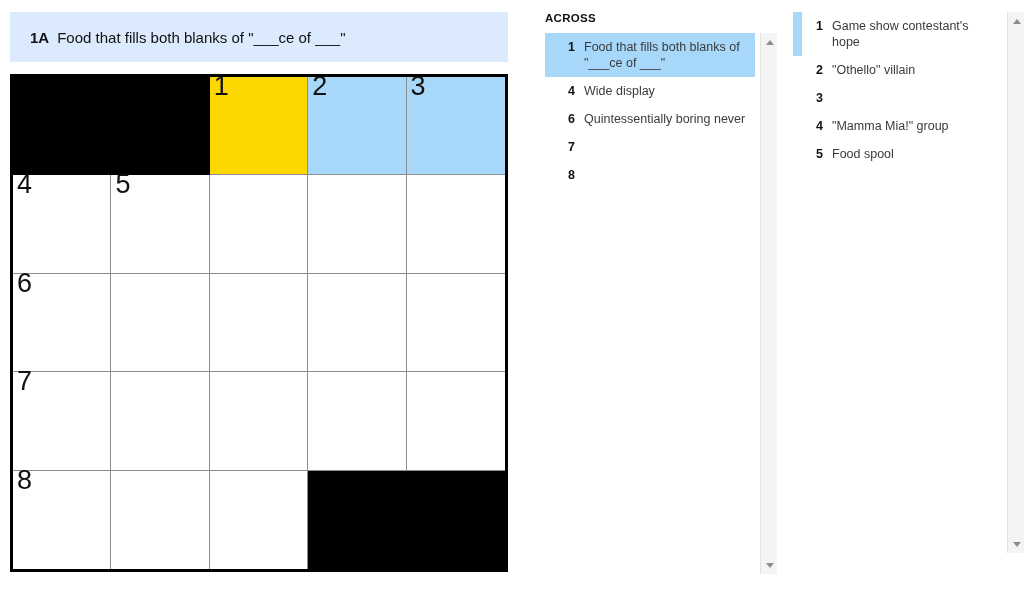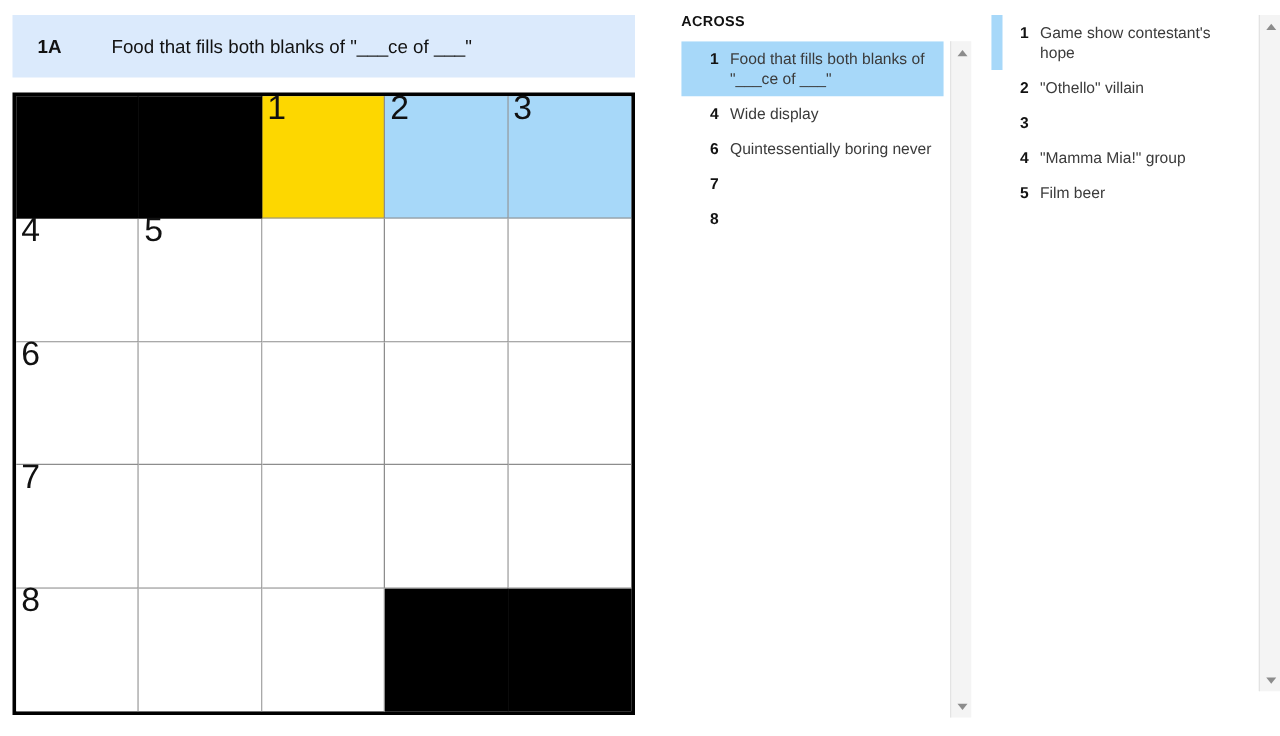--- a/index.html
+++ b/index.html
@@ -37,21 +37,21 @@
     background: #dbeafc;
     display: flex;
     align-items: center;
     box-sizing: border-box;
     padding-left: 20px;
   }
   .clue-banner-number {
     font-size: 15px;
     font-weight: bold;
     color: #121212;
-    margin-right: 40px;
+    margin-right: 8px;
     white-space: nowrap;
   }
   .clue-banner-text {
     font-size: 15px;
     color: #121212;
     white-space: nowrap;
   }
 
   
   .grid-wrap {
@@ -323,21 +323,21 @@
           </div>
           <div class="clue-item">
             <span class="num">3</span>
           </div>
           <div class="clue-item">
             <span class="num">4</span>
             <span class="txt">"Mamma Mia!" group</span>
           </div>
           <div class="clue-item">
             <span class="num">5</span>
-            <span class="txt">Film beer</span>
+            <span class="txt">Food spool</span>
           </div>
         </div>
       <div class="scrollbar">
         <div class="sb-arrow up">
             <i></i>
           </div>
         <div class="sb-thumb"></div>
         <div class="sb-arrow down">
             <i></i>
           </div>

